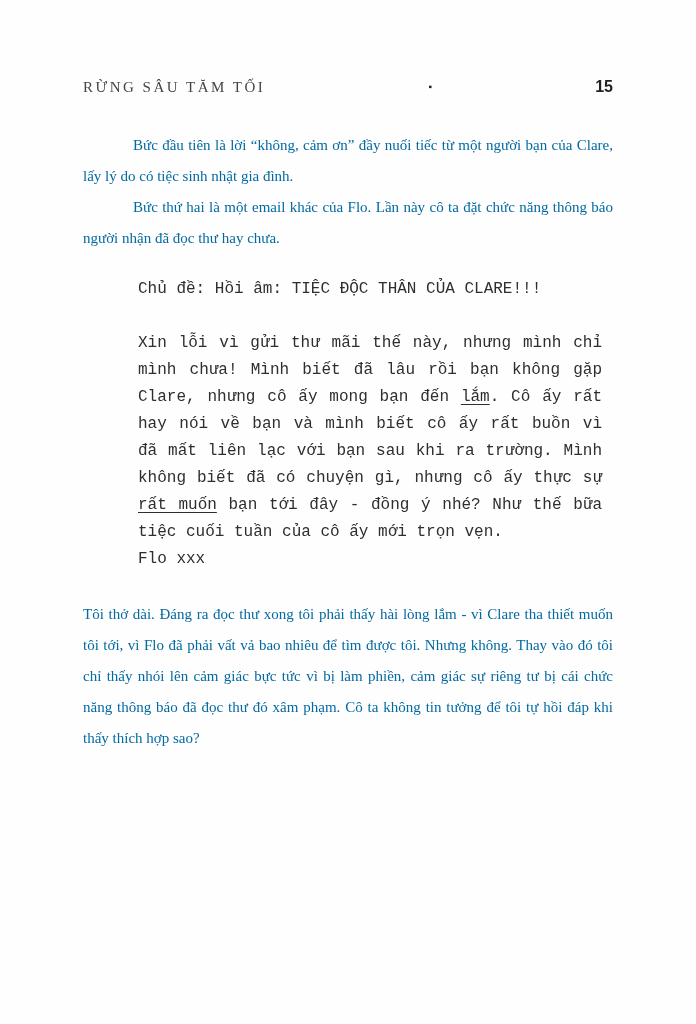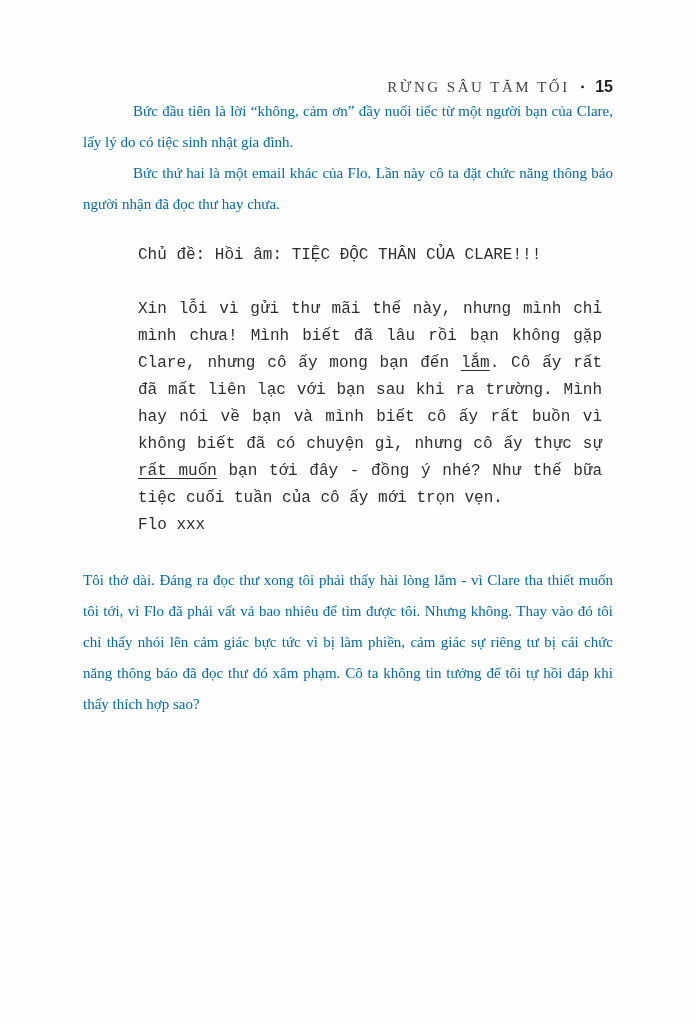--- a/index.html
+++ b/index.html
@@ -11,23 +11,24 @@
   .page {
     box-sizing: border-box;
     width: 696px; height: 1024px;
     background: #fefefe;
     padding: 78px 83px 0 83px;
     color: #3a3a3a;
     overflow: hidden;
   }
   .running-header {
     display: flex;
-    justify-content: flex-end;
+    justify-content: space-between;
     align-items: center;
     gap: 11px;
+    margin-bottom: 34px;
     height: 18px;
   }
   .running-title {
     font-size: 15px;
     letter-spacing: 2.5px;
     color: #454545;
     white-space: nowrap;
   }
   .square-bullet {
     font-size: 10px;
@@ -84,22 +85,22 @@
 
   <div class="email">
     <div>
         <div class="email-line">Chủ đề: Hồi âm: TIỆC ĐỘC THÂN CỦA CLARE!!!</div>
       </div>
     <div class="email-spacer"></div>
     <div>
         <div class="email-line j"><span>Xin lỗi vì gửi thư mãi thế này, nhưng mình chỉ</span></div>
         <div class="email-line j"><span>mình chưa! Mình biết đã lâu rồi bạn không gặp</span></div>
         <div class="email-line j"><span>Clare, nhưng cô ấy mong bạn đến </span><span class="u">lắm</span><span>. Cô ấy rất</span></div>
+        <div class="email-line j"><span>hay nói về bạn và mình biết cô ấy rất buồn vì</span></div>
         <div class="email-line j"><span>đã mất liên lạc với bạn sau khi ra trường. Mình</span></div>
-        <div class="email-line j"><span>hay nói về bạn và mình biết cô ấy rất buồn vì</span></div>
         <div class="email-line j"><span>không biết đã có chuyện gì, nhưng cô ấy thực sự</span></div>
         <div class="email-line j"><span class="u">rất muốn</span><span> bạn tới đây - đồng ý nhé? Như thế bữa</span></div>
         <div class="email-line"><span>tiệc cuối tuần của cô ấy mới trọn vẹn.</span></div>
         <div class="email-line"><span>Flo xxx</span></div>
       </div>
   </div>
 
   <p class="para closing">Tôi thở dài. Đáng ra đọc thư xong tôi phải thấy hài lòng lắm - vì Clare tha thiết muốn tôi tới, vì Flo đã phải vất vả bao nhiêu để tìm được tôi. Nhưng không. Thay vào đó tôi chỉ thấy nhói lên cảm giác bực tức vì bị làm phiền, cảm giác sự riêng tư bị cái chức năng thông báo đã đọc thư đó xâm phạm. Cô ta không tin tưởng để tôi tự hồi đáp khi thấy thích hợp sao?</p>
 
 </div>

